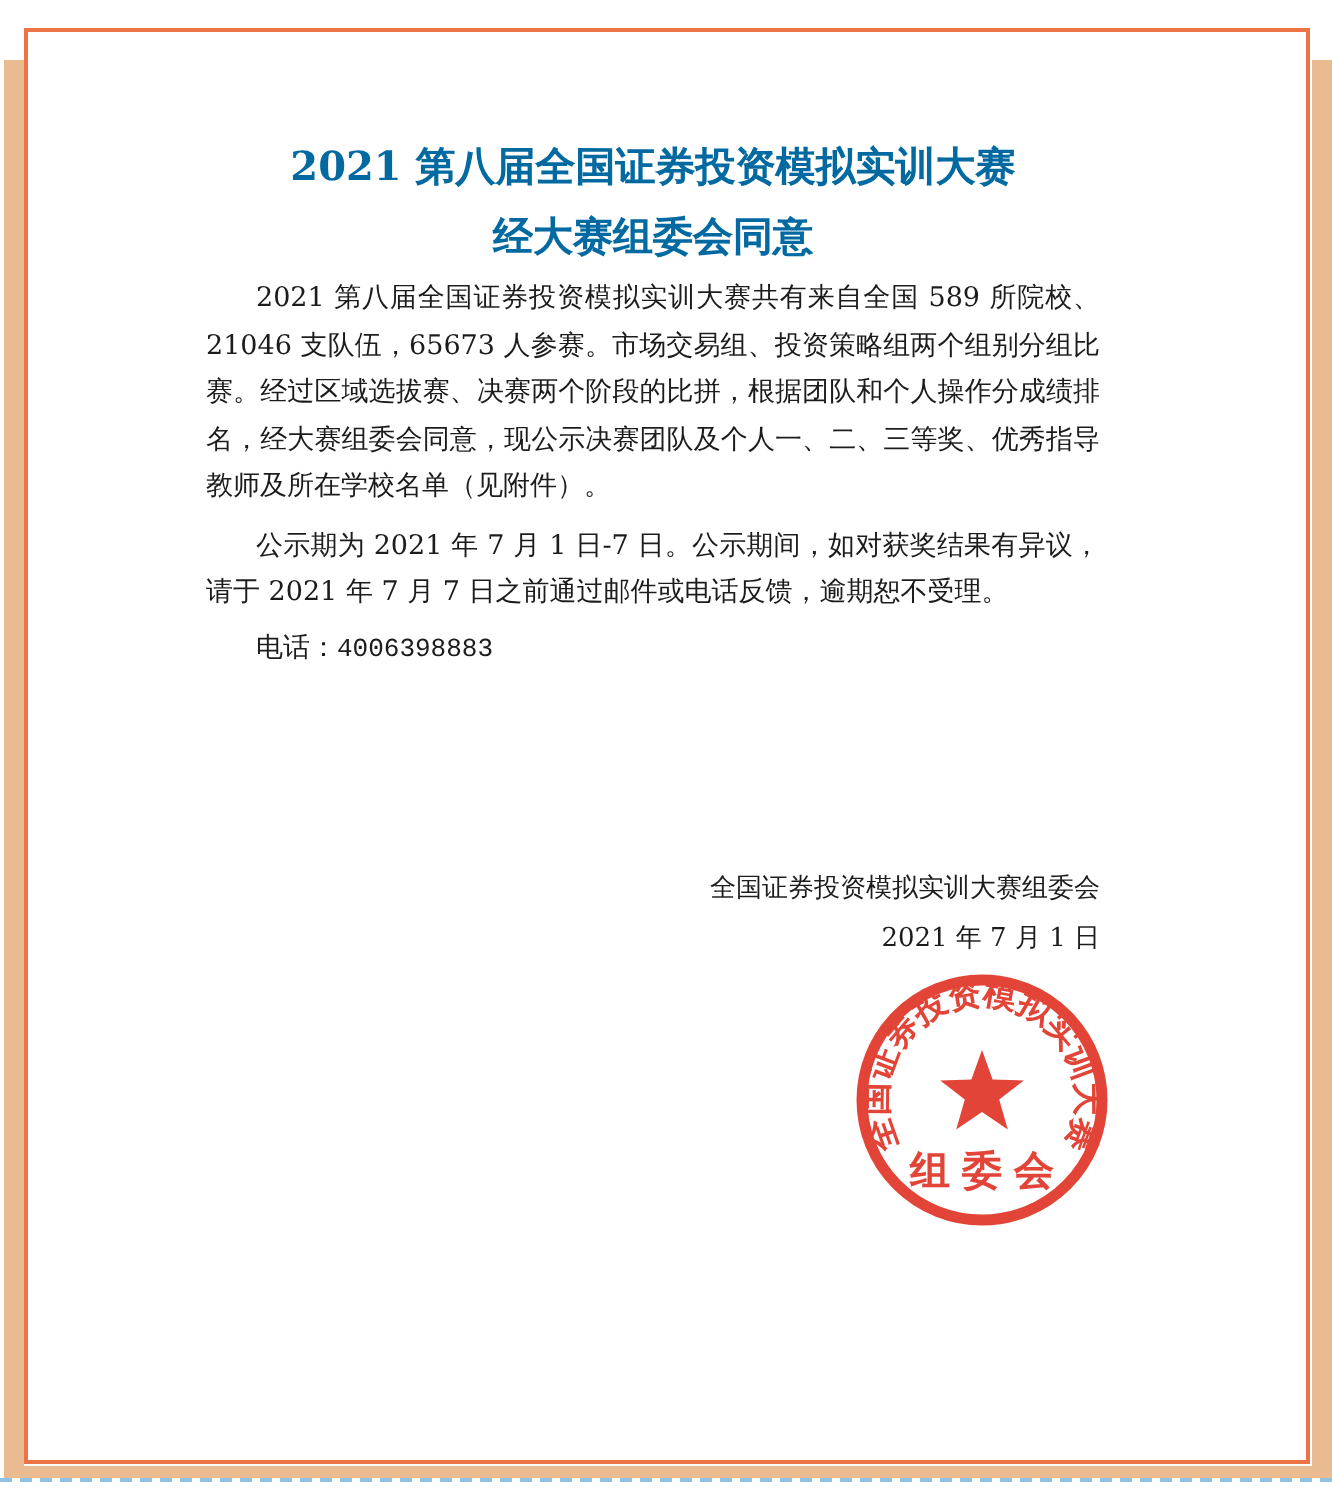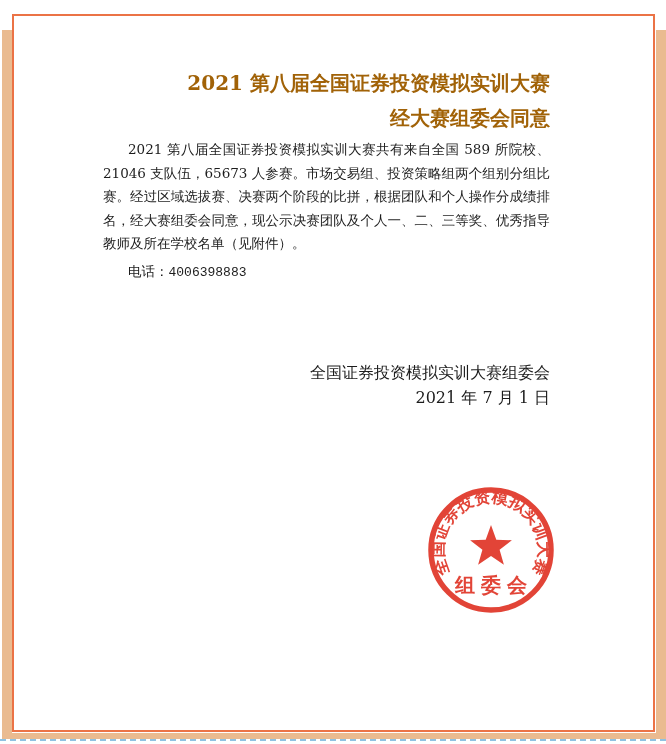--- a/index.html
+++ b/index.html
@@ -38,46 +38,46 @@
     border-top: 2px dashed #8FC2E2;
   }
   .content {
     position: absolute;
     left: 103px; top: 0;
     width: 447px;
     color: #1c1c1c;
   }
   .doc-title {
     margin-top: 66px;
-    text-align: right;
+    text-align: center;
     font-weight: bold;
     font-size: 20px;
     line-height: 35px;
-    color: #a16207;
+    color: #0369a1;
   }
   .body-text { font-size: 13.5px; line-height: 23.5px; }
   .para { margin: 0; text-indent: 25px; text-align: justify; }
   .para-1 { margin-top: 2px; }
   .para-2 { margin-top: 6px; }
   .contact-line { margin-left: 25px; }
   .contact-line.phone { margin-top: 4px; }
   .mono-ish { font-family: Liberation Mono, monospace; font-size: 13px; }
   .attachments {
     display: flex;
     margin-left: 25px;
     margin-top: 26px;
     font-size: 13.5px;
     line-height: 25px;
   }
   .attach-label { flex-shrink: 0; width: 40px; }
   .attach-items { flex: 1; }
   .signature-block {
-    margin-top: 76px;
+    margin-top: 96px;
     text-align: right;
-    font-size: 16px;
+    font-size: 13px;
     line-height: 25px;
   }
   
   .seal {
     position: absolute;
     left: 427px; top: 486px;
     width: 128px; height: 128px;
     mix-blend-mode: multiply;
     opacity: 0.88;
   }
@@ -96,20 +96,21 @@
 
   <div class="content">
 
     <div class="doc-title">
       <div>2021 第八届全国证券投资模拟实训大赛</div>
       <div>经大赛组委会同意</div>
     </div>
 
     <div class="body-text">
       <p class="para para-1">2021 第八届全国证券投资模拟实训大赛共有来自全国 589 所院校、21046 支队伍，65673 人参赛。市场交易组、投资策略组两个组别分组比赛。经过区域选拔赛、决赛两个阶段的比拼，根据团队和个人操作分成绩排名，经大赛组委会同意，现公示决赛团队及个人一、二、三等奖、优秀指导教师及所在学校名单（见附件）。</p>
+      <p class="para para-2">公示期为 2021 年 7 月 1 日-7 日。公示期间，如对获奖结果有异议，请于 2021 年 7 月 7 日之前通过邮件或电话反馈，逾期恕不受理。</p>
 
       <div class="contact-line phone">
         <span>电话：</span><span class="mono-ish">4006398883</span>
       </div>
 
 
       <div class="signature-block">
         <div>全国证券投资模拟实训大赛组委会</div>
         <div>2021 年 7 月 1 日</div>
       </div>

